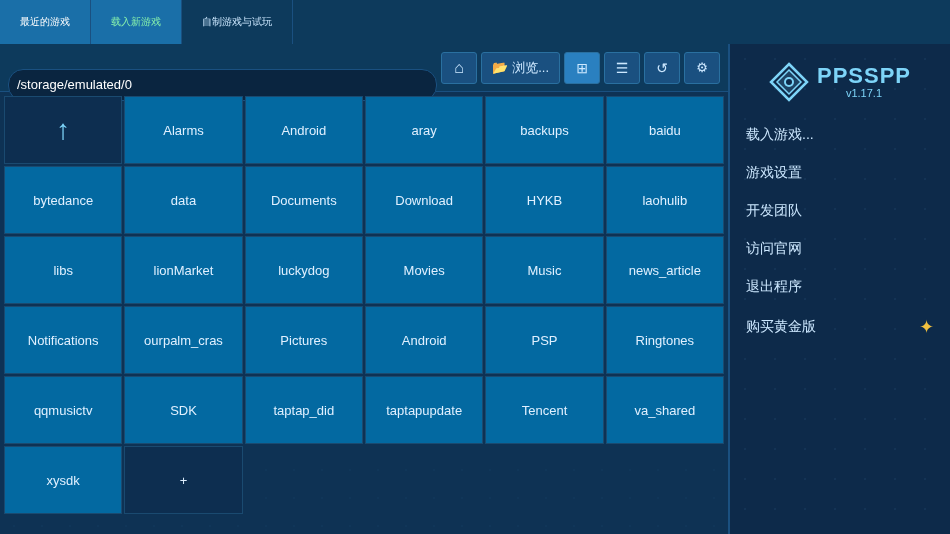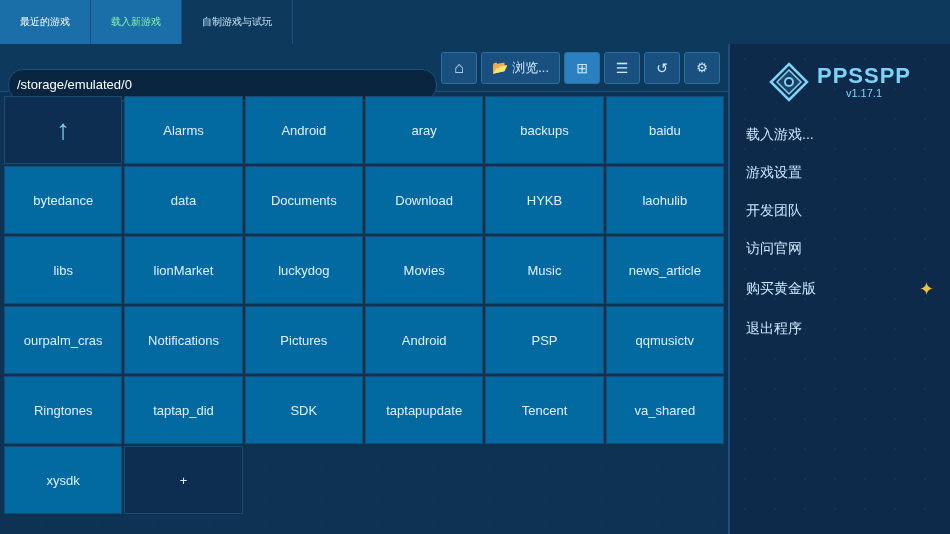--- a/index.html
+++ b/index.html
@@ -307,45 +307,45 @@
           <div class="file-cell">
             <span class="cell-text">Movies</span>
           </div>
           <div class="file-cell">
             <span class="cell-text">Music</span>
           </div>
           <div class="file-cell">
             <span class="cell-text">news_article</span>
           </div>
           <div class="file-cell">
+            <span class="cell-text">Notifications</span>
+          </div>
+          <div class="file-cell">
             <span class="cell-text">ourpalm_cras</span>
           </div>
           <div class="file-cell">
-            <span class="cell-text">Notifications</span>
-          </div>
-          <div class="file-cell">
             <span class="cell-text">Pictures</span>
           </div>
           <div class="file-cell">
             <span class="cell-text">Android</span>
           </div>
           <div class="file-cell">
             <span class="cell-text">PSP</span>
           </div>
           <div class="file-cell">
+            <span class="cell-text">Ringtones</span>
+          </div>
+          <div class="file-cell">
             <span class="cell-text">qqmusictv</span>
           </div>
           <div class="file-cell">
-            <span class="cell-text">Ringtones</span>
+            <span class="cell-text">SDK</span>
           </div>
           <div class="file-cell">
             <span class="cell-text">taptap_did</span>
-          </div>
-          <div class="file-cell">
-            <span class="cell-text">SDK</span>
           </div>
           <div class="file-cell">
             <span class="cell-text">taptapupdate</span>
           </div>
           <div class="file-cell">
             <span class="cell-text">Tencent</span>
           </div>
           <div class="file-cell">
             <span class="cell-text">va_shared</span>
           </div>
@@ -383,21 +383,21 @@
         <div class="sidebar-menu-item">
           <span>游戏设置</span>
         </div>
         <div class="sidebar-menu-item">
           <span>开发团队</span>
         </div>
         <div class="sidebar-menu-item">
           <span>访问官网</span>
         </div>
         <div class="sidebar-menu-item">
+          <span>退出程序</span>
+        </div>
+        <div class="sidebar-menu-item">
           <span>购买黄金版</span>
           <span class="star-icon">✦</span>
         </div>
-        <div class="sidebar-menu-item">
-          <span>退出程序</span>
-        </div>
       </div>
   </div>
 </div>
 
 </body></html>

